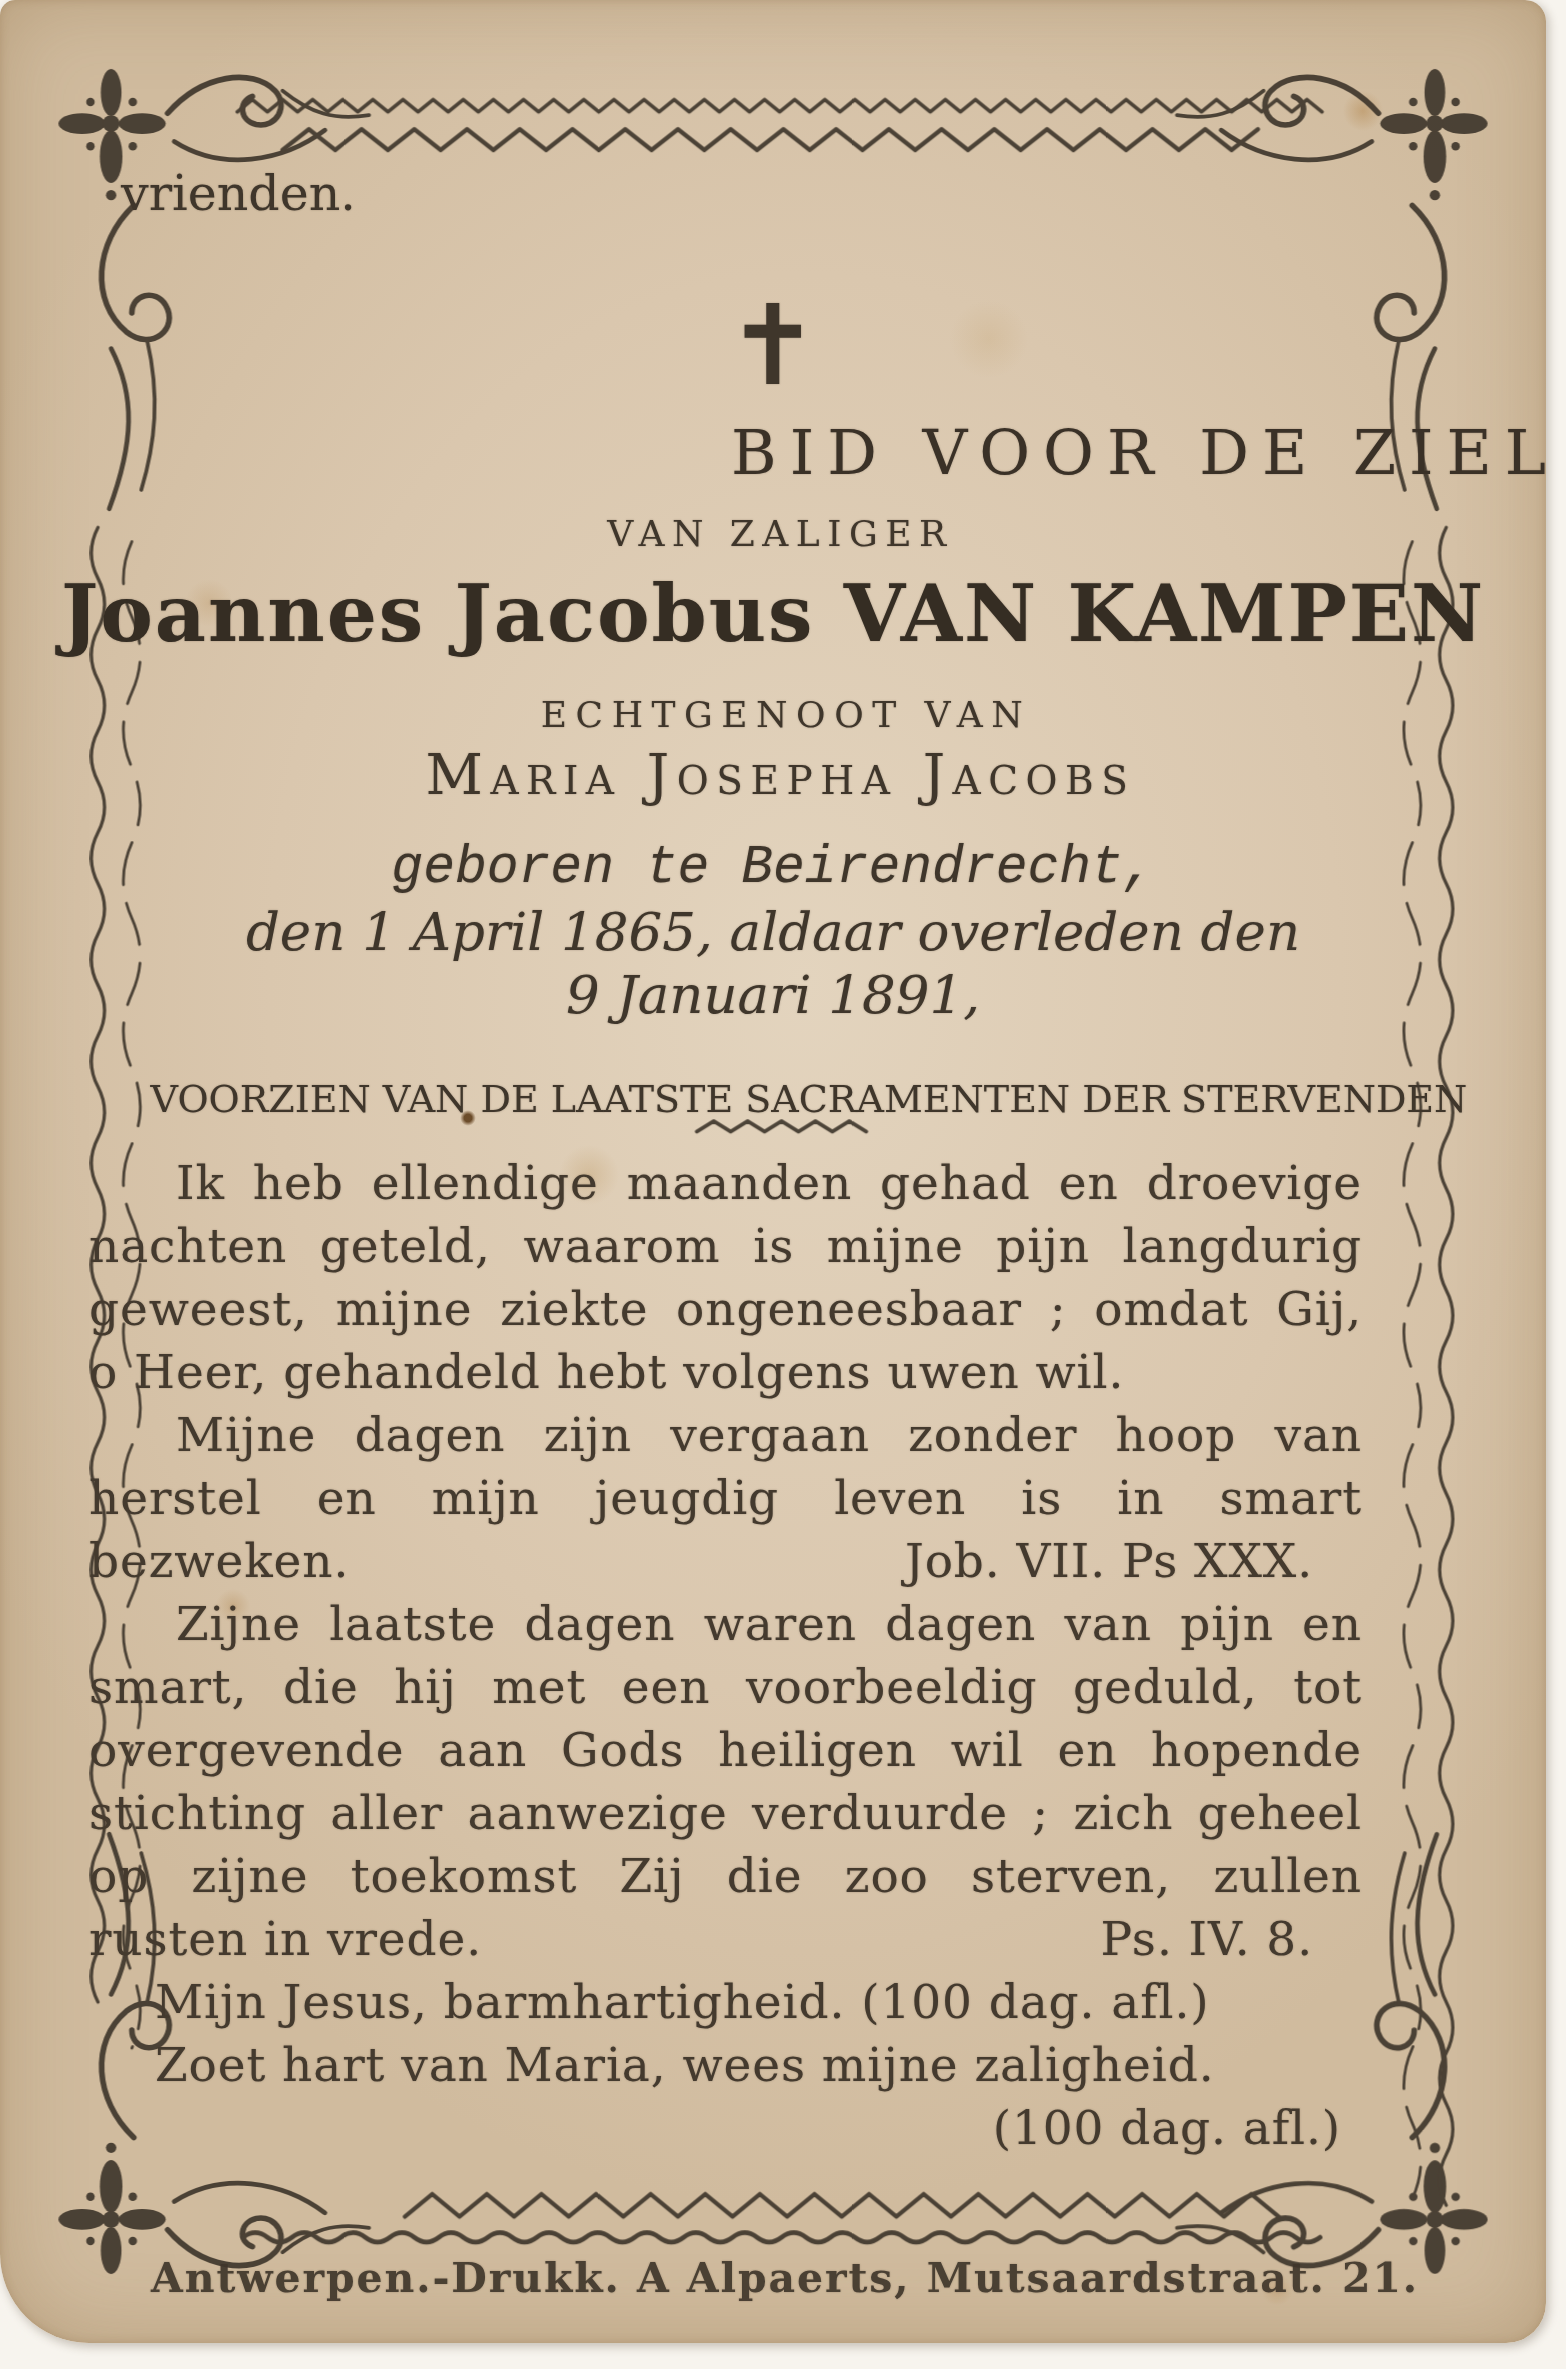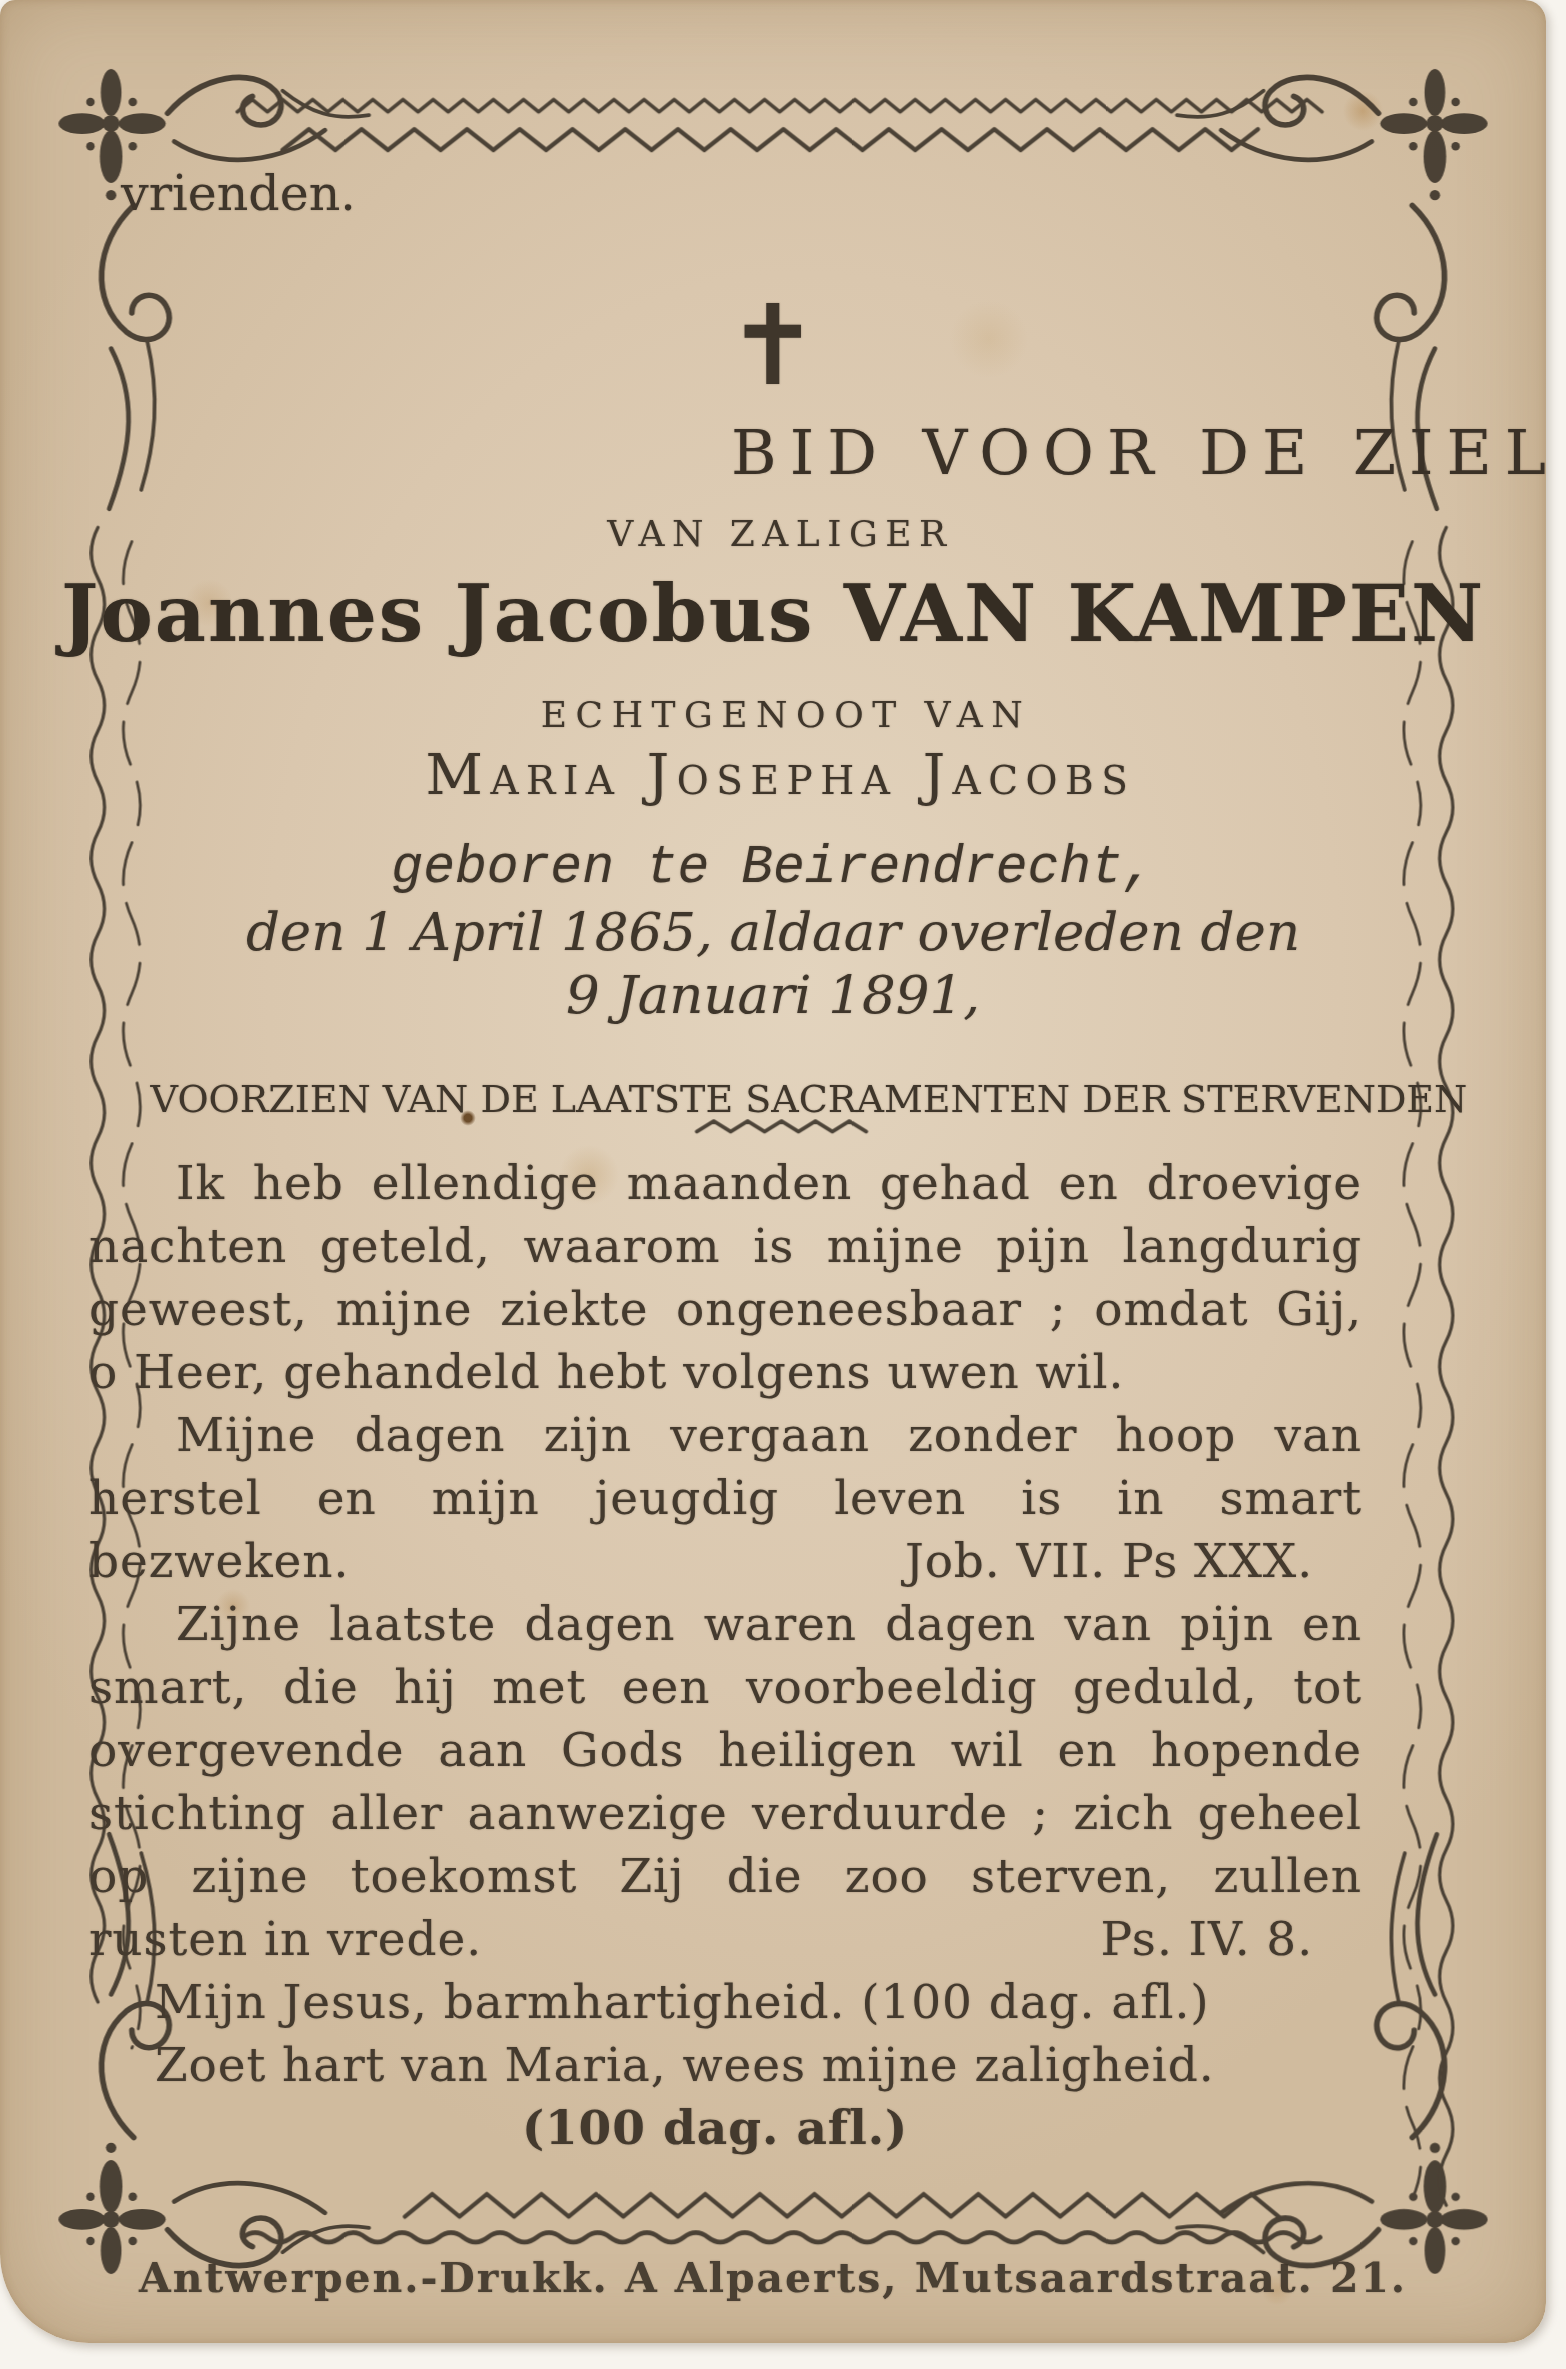--- a/index.html
+++ b/index.html
@@ -30,21 +30,21 @@
   
   #body-block{position:absolute;left:89px;top:1151px;width:1273px;
     font-size:47px;line-height:63px;letter-spacing:0.9px;color:#443a2e;
     text-shadow:0 0 1.9px rgba(70,58,45,.40);}
   .line{height:63px;white-space:nowrap;}
   .just{text-align:justify;text-align-last:justify;white-space:normal;}
   .ind{padding-left:87px;}
   .refline{display:flex;justify-content:space-between;}
   .refline .ref{padding-right:49px;}
   .pind{padding-left:66px;}
-  .rref{text-align:center;padding-right:21px;font-weight:bold;}
+  .rref{text-align:right;padding-right:21px;}
   svg.frame{position:absolute;left:0;top:0;pointer-events:none;}
   .st{fill:none;stroke:#3c342a;stroke-linecap:round;stroke-linejoin:round;}
   .fil{fill:#3c342a;stroke:none;}
 </style>
 </head>
 <body>
 
 <div id="card">
 
   <svg class="frame" width="1546" height="2343" viewBox="0 0 1642 2488">
@@ -136,16 +136,16 @@
     <div class="line refline">
       <span>rusten in vrede.</span>
       <span class="ref">Ps. IV. 8.</span>
     </div>
 
     <div class="line pind">Mijn Jesus, barmhartigheid. (100 dag. afl.)</div>
     <div class="line pind">Zoet hart van Maria, wees mijne zaligheid.</div>
     <div class="line rref">(100 dag. afl.)</div>
   </div>
 
-  <div class="txt ctr" style="top:2254px;font-size:41px;font-weight:bold;letter-spacing:1.9px;opacity:.92;">Antwerpen.-Drukk. A Alpaerts, Mutsaardstraat. 21.</div>
+  <div class="txt ctr" style="top:2254px;font-size:41px;font-weight:bold;letter-spacing:1.9px;opacity:.92;margin-left:12px;">Antwerpen.-Drukk. A Alpaerts, Mutsaardstraat. 21.</div>
 
 </div>
 
 
 </body></html>

